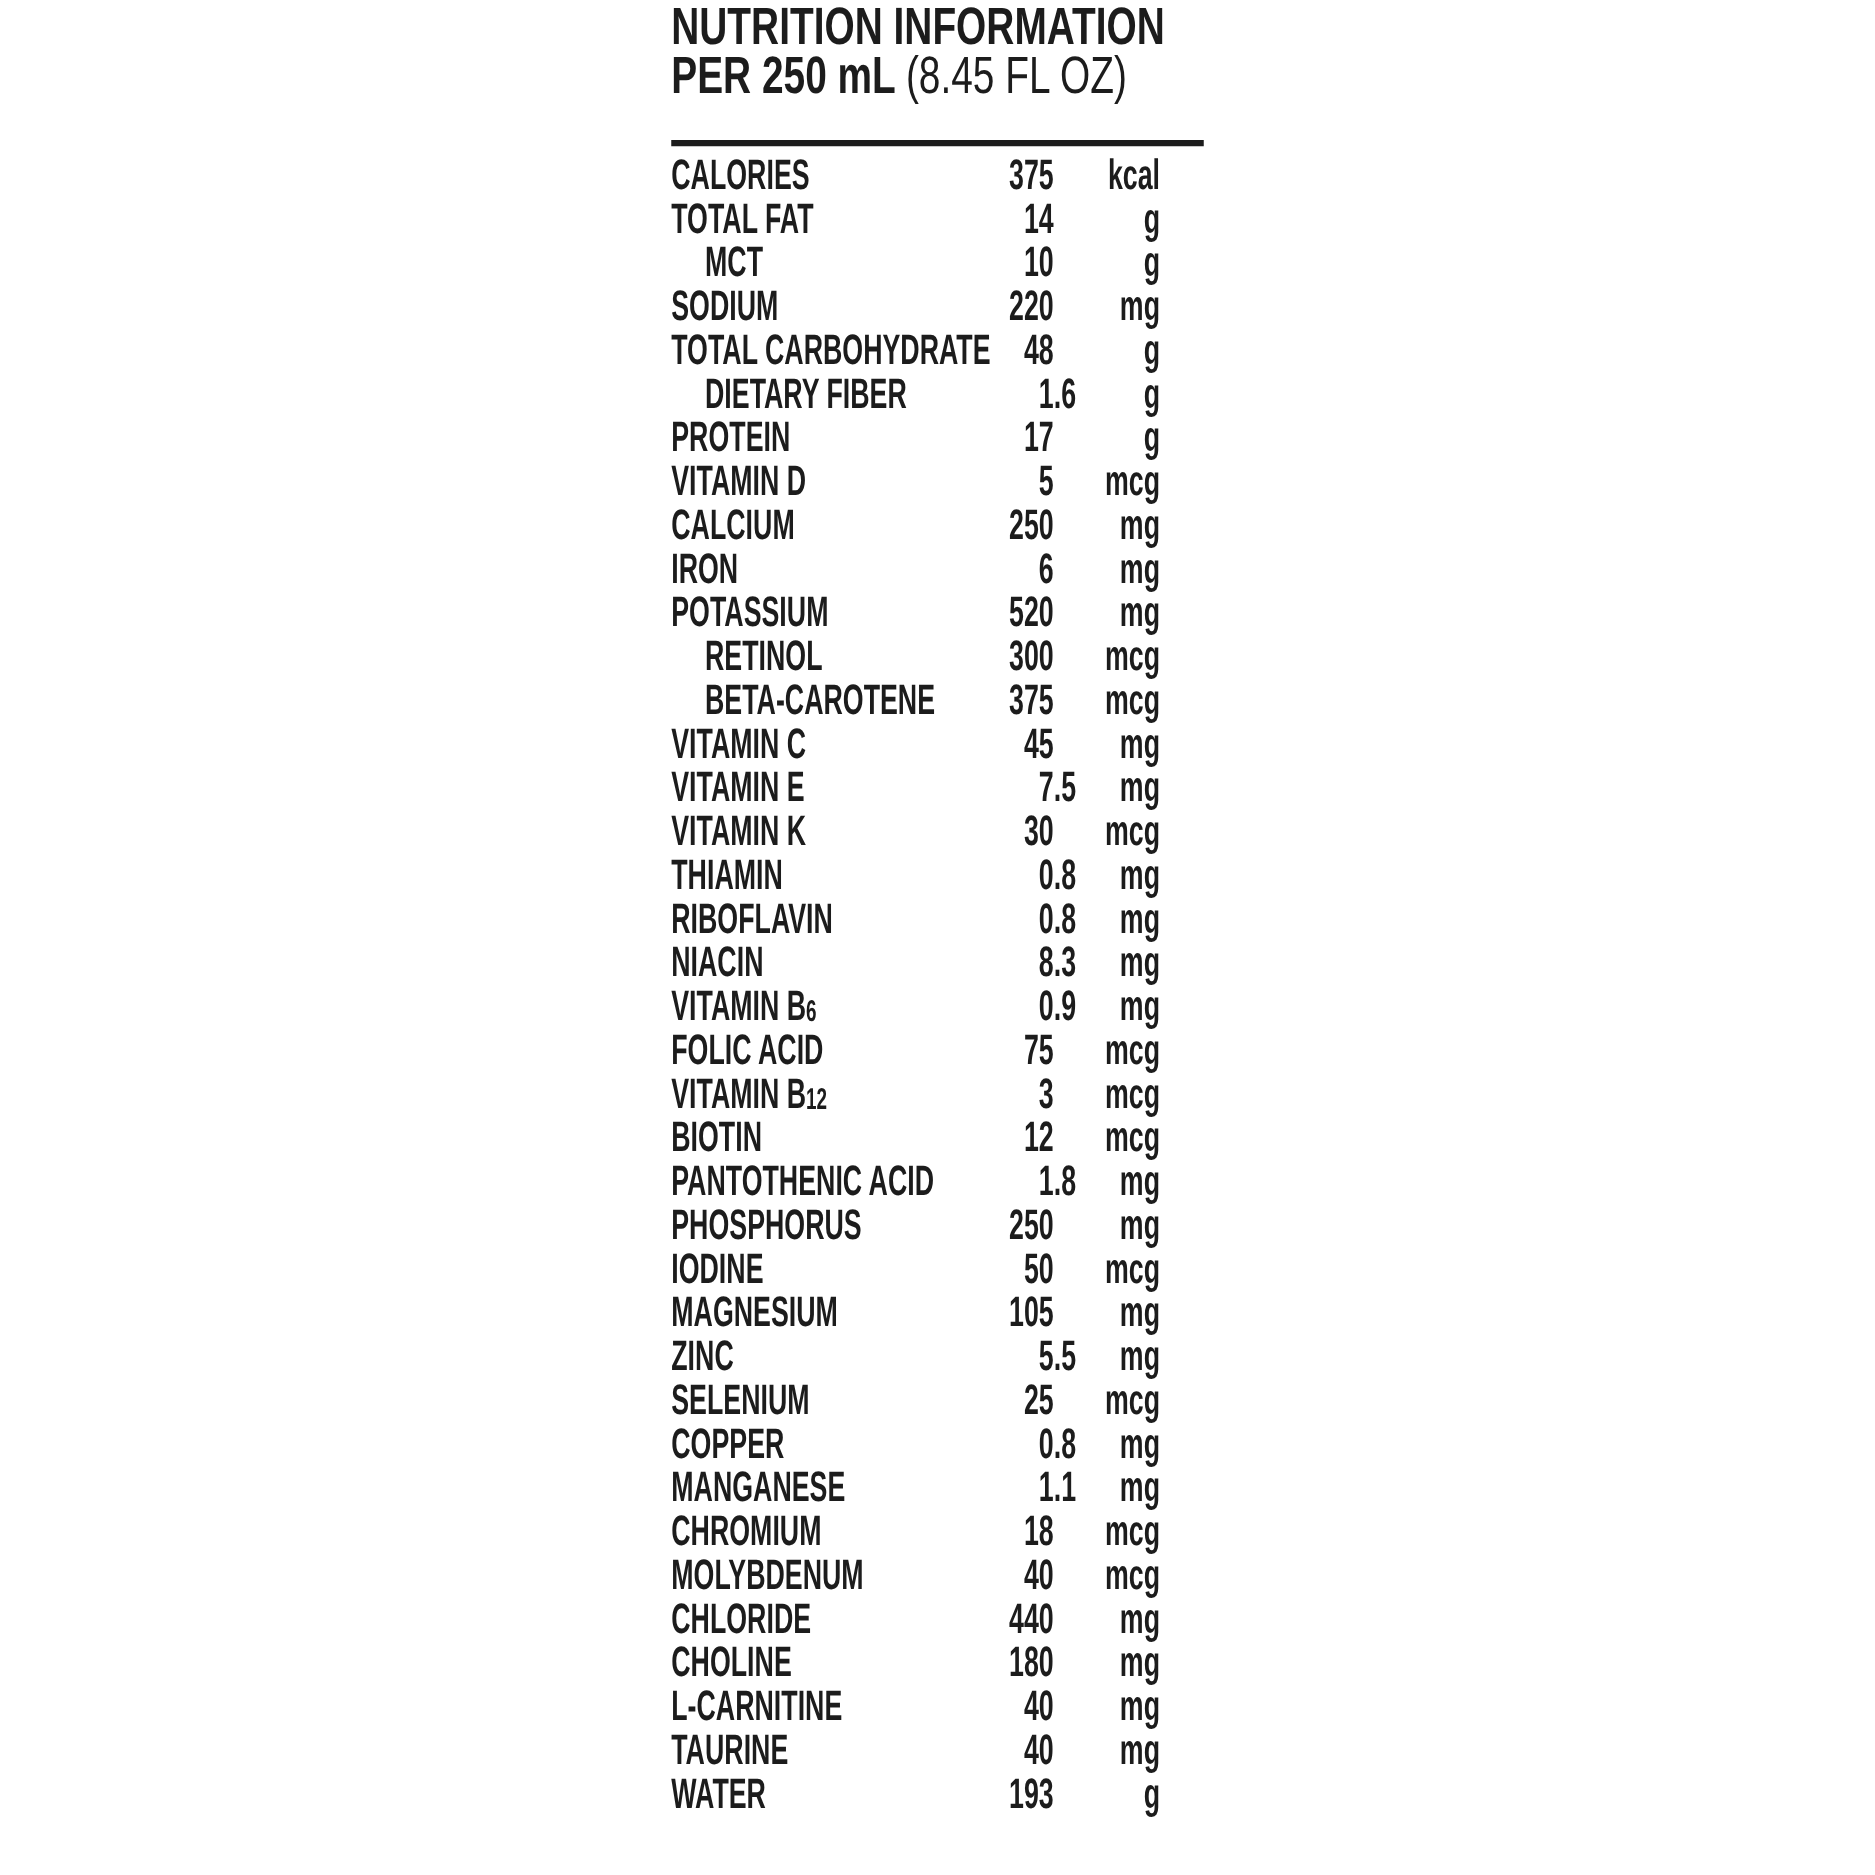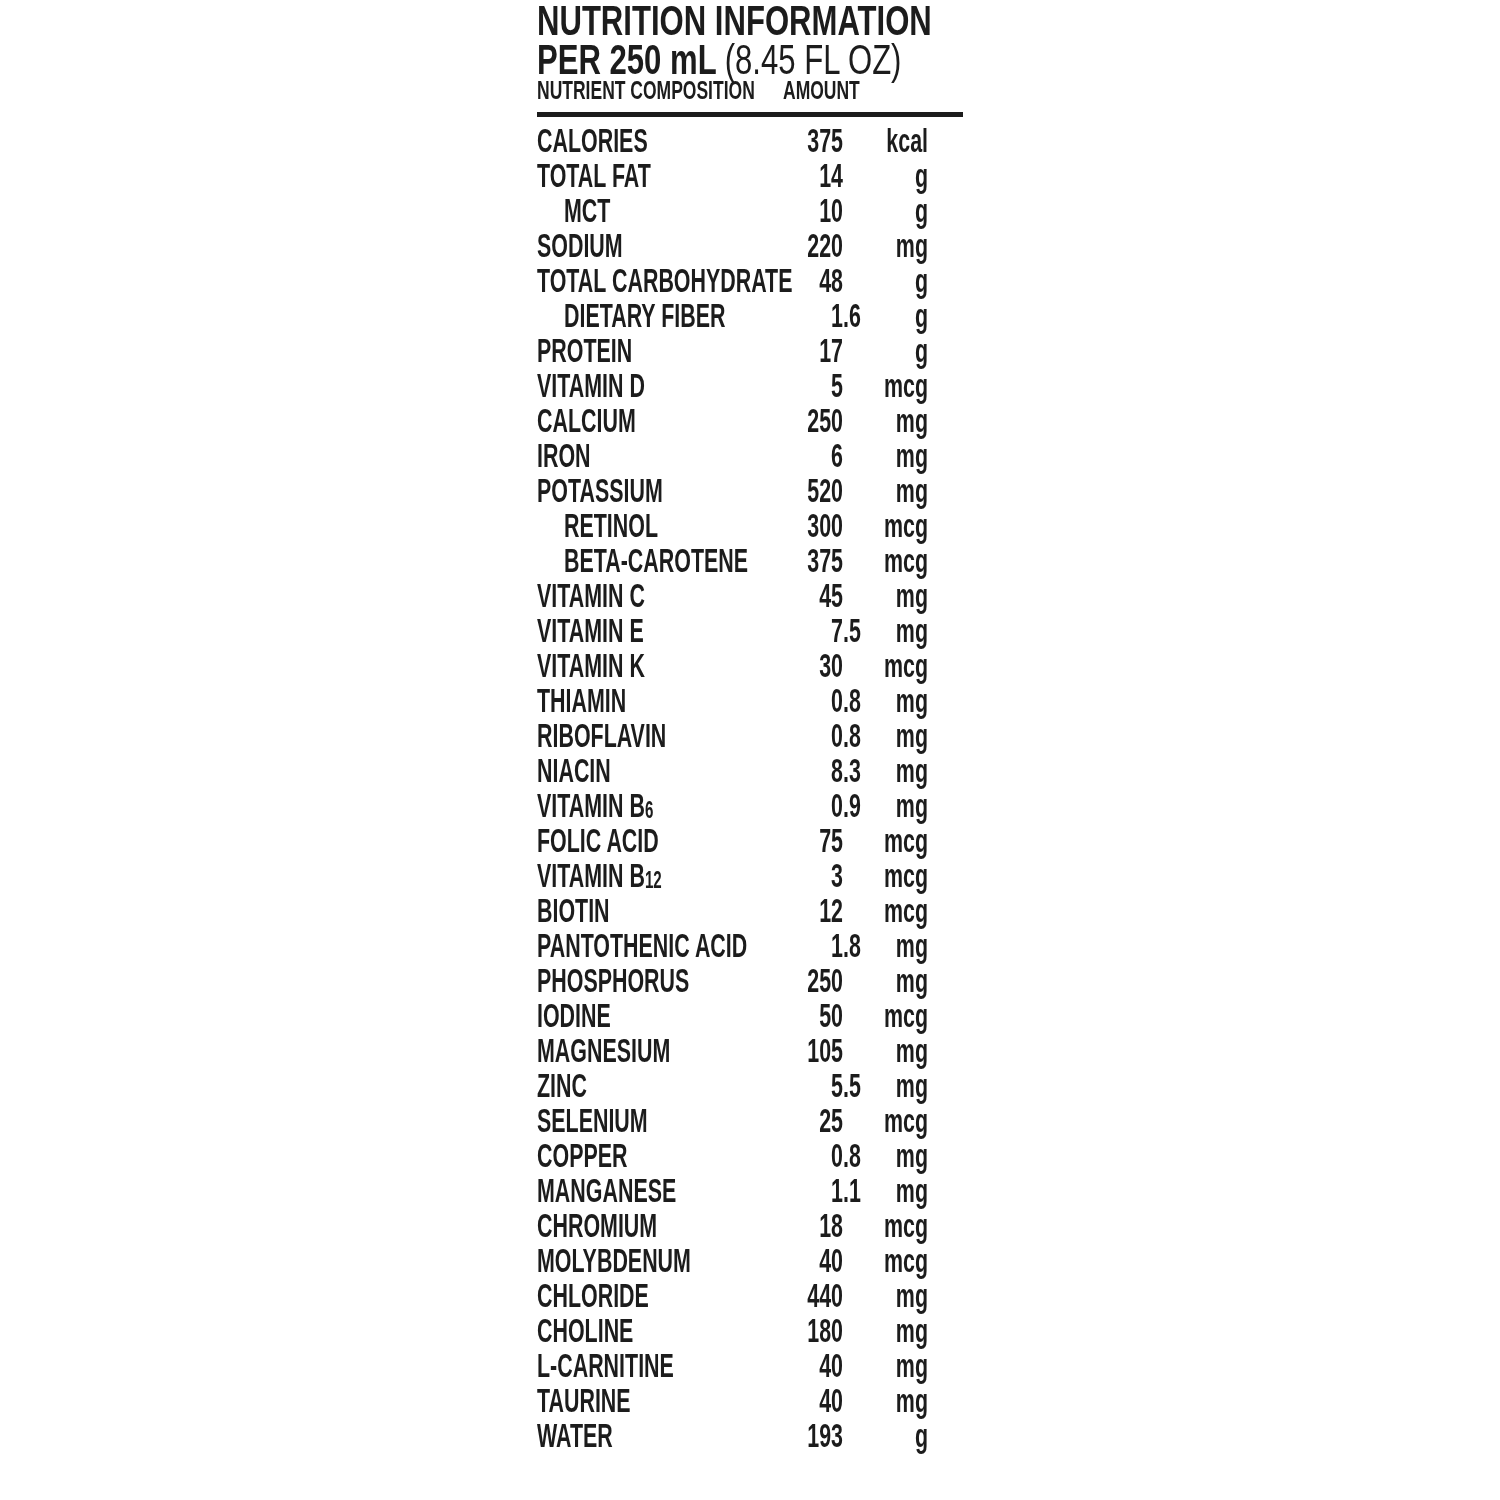--- a/index.html
+++ b/index.html
@@ -134,24 +134,20 @@
 </head>
 <body>
 
 <div class="canvas">
   <div class="content">
     <div class="title">NUTRITION INFORMATION</div>
     <div class="serving">
       <span>PER 250 mL</span>
       <span class="serving-normal">(8.45 FL OZ)</span>
     </div>
-    <div class="cols">
-      <span class="col-nutrient">NUTRIENT COMPOSITION</span>
-      <span class="col-amount">AMOUNT</span>
-    </div>
     <div class="rule"></div>
     <div class="rows" id="rows">
         <div class="row">
           <span class="lbl">CALORIES</span>
           <span class="amt-int">375</span>
           <span class="unit">kcal</span>
         </div>
         <div class="row">
           <span class="lbl">TOTAL FAT</span>
           <span class="amt-int">14</span>

